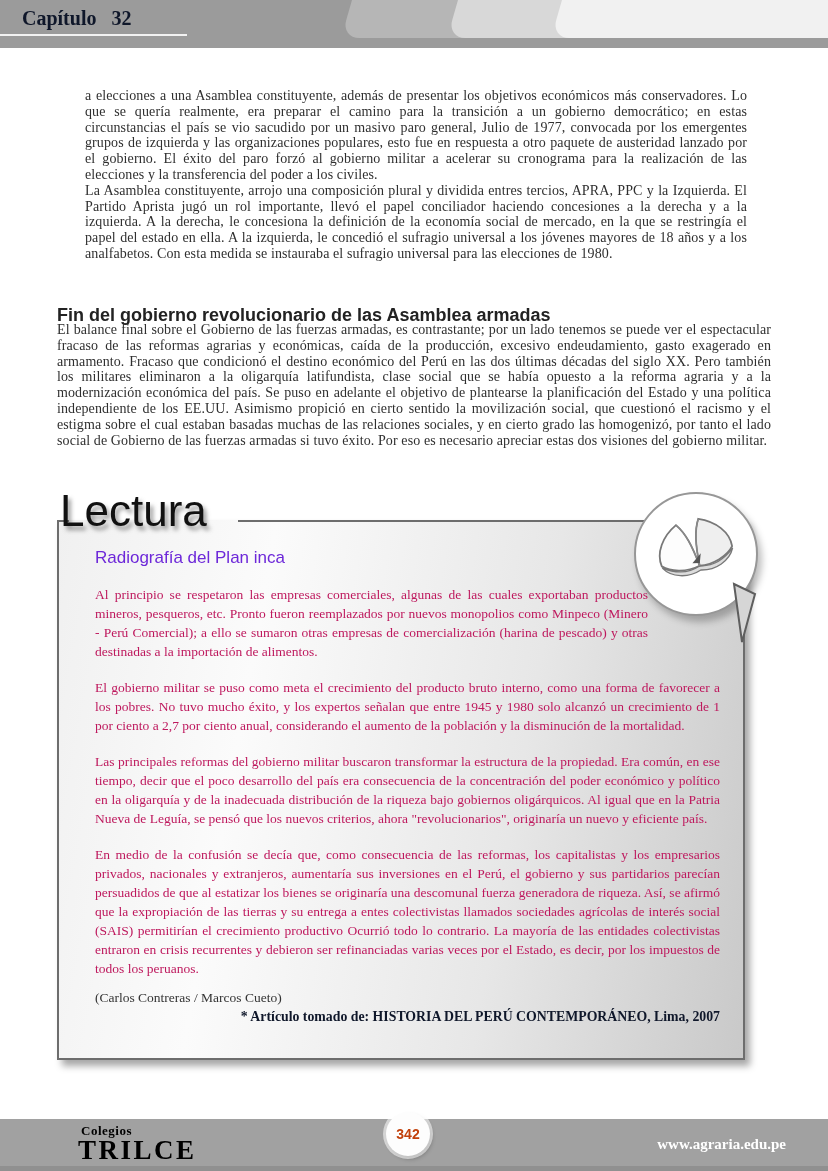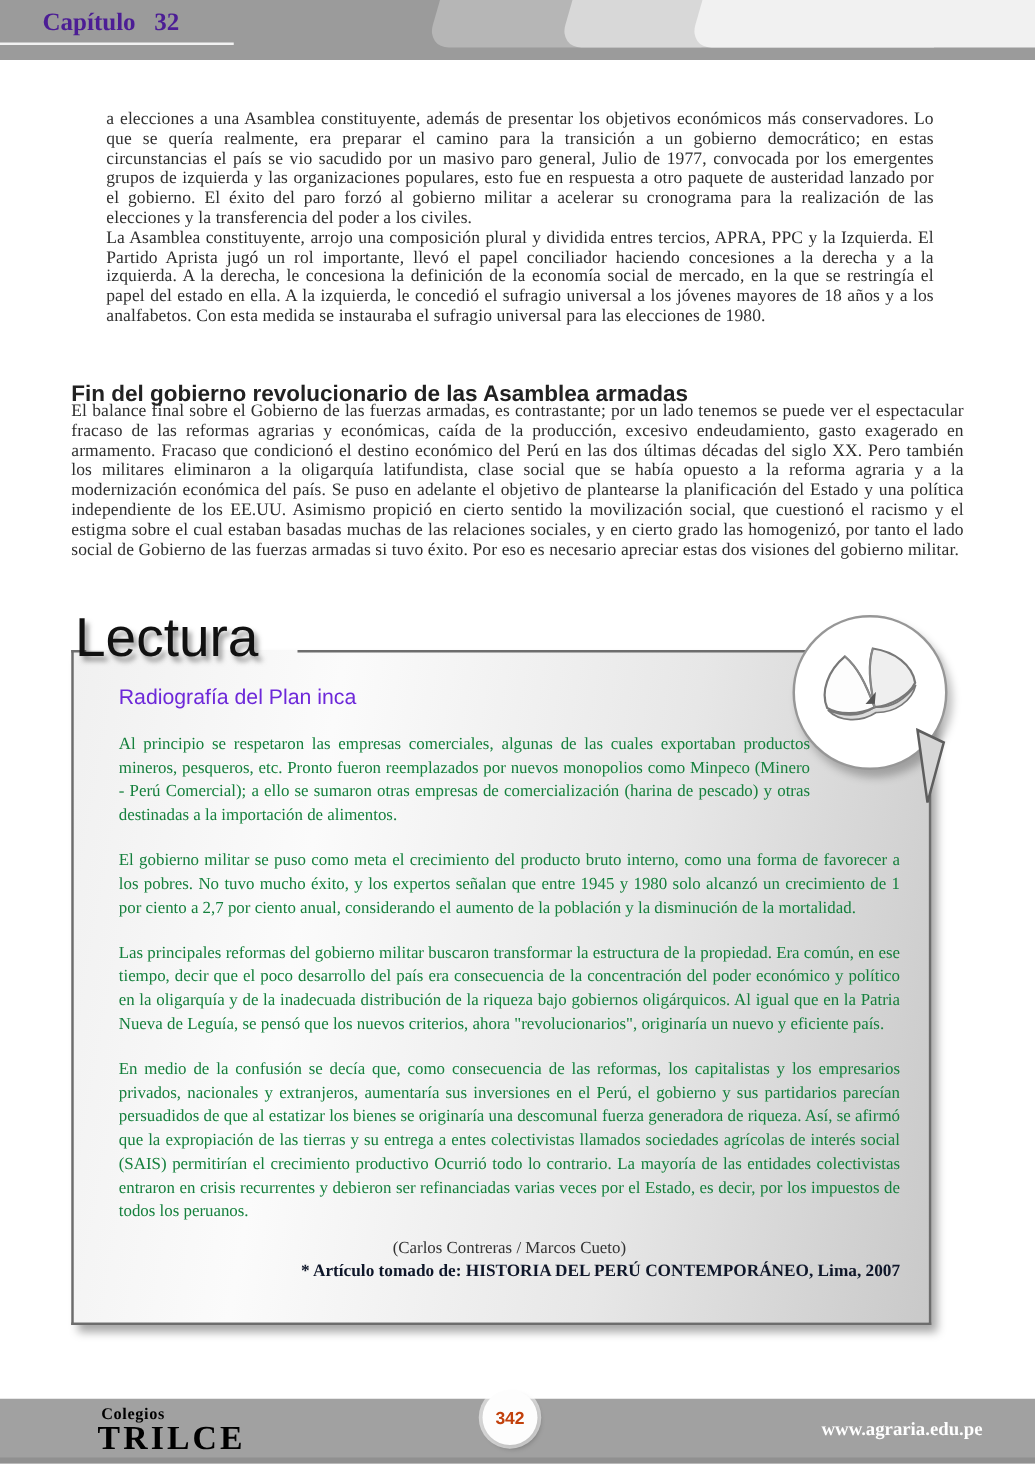--- a/index.html
+++ b/index.html
@@ -7,21 +7,21 @@
     position:relative; width:828px; height:1171px; background:#ffffff;
     font-family:"Liberation Serif", serif; color:#2f2f2f; overflow:hidden;
   }
 
   
   .header-band { position:absolute; top:0; left:0; width:828px; height:48px; background:#9b9b9b; }
   .stripe { position:absolute; top:0; height:38px; transform:skewX(-16deg); transform-origin:top left; border-radius:0 0 0 18px; }
   .stripe.s1 { left:352px; width:220px; background:#b6b6b6; }
   .stripe.s2 { left:458px; width:300px; background:#d8d8d8; }
   .stripe.s3 { left:562px; width:330px; background:#f1f1f1; }
-  .chapter-label { position:absolute; top:7px; left:34px; color:#4c1d95; font-size:20px; font-weight:bold; word-spacing:10px; }
+  .chapter-label { position:absolute; top:7px; left:22px; color:#0f172a; font-size:20px; font-weight:bold; word-spacing:10px; }
   .chapter-underline { position:absolute; top:34px; left:0; width:187px; height:2px; background:#f2f2f2; }
 
   
   .intro { position:absolute; left:85px; top:88px; width:662px; text-align:justify;
            font-size:14px; line-height:15.8px; letter-spacing:0.1px; }
   .intro p { margin:0; }
 
   
   .section-heading { position:absolute; left:57px; top:290px; font-family:"Liberation Sans", sans-serif;
                      font-size:18px; font-weight:bold; color:#222222; }
@@ -39,23 +39,23 @@
                  background:linear-gradient(100deg,#f0f0f0 0%,#fbfbfb 28%,#e7e7e7 65%,#c9c9c9 100%);
                  box-shadow:5px 6px 7px rgba(0,0,0,0.35); z-index:1; }
   .book-circle { position:absolute; left:634px; top:492px; width:120px; height:120px; border-radius:50%;
                  background:#ffffff; border:2px solid #979797; box-shadow:4px 6px 7px rgba(0,0,0,0.25); z-index:4; }
   .book-icon { position:absolute; left:636px; top:494px; z-index:5; }
   .page-spike { position:absolute; left:729px; top:582px; z-index:5; }
 
   .reading { position:absolute; left:95px; top:548px; width:625px; z-index:6; }
   .reading-title { font-family:"Liberation Sans", sans-serif; font-weight:normal; font-size:17px;
                    color:#6d28d9; margin:0 0 17px 0; }
-  .reading p.rp { text-align:justify; font-size:13.5px; line-height:19px; margin:17px 0 12px 0; color:#15803d; }
+  .reading p.rp { text-align:justify; font-size:13.5px; line-height:19px; margin:17px 0 12px 0; color:#be185d; }
   .icon-spacer { float:right; width:72px; height:58px; }
-  .attribution { text-align:center; font-size:13.5px; margin:2px 0 3px 0; color:#333333; }
+  .attribution { text-align:left; font-size:13.5px; margin:2px 0 3px 0; color:#333333; }
   .source-note { text-align:right; font-size:13.8px; font-weight:bold; color:#0f172a; margin:0; }
 
   
   .footer { position:absolute; left:0; top:1119px; width:828px; height:52px; background:#a1a1a1; }
   .footer-strip { position:absolute; left:0; bottom:0; width:100%; height:5px; background:#909090; }
   .brand { position:absolute; left:78px; top:5px; color:#000000; line-height:1; }
   .brand-top { font-size:13px; font-weight:bold; letter-spacing:0.5px; margin-left:3px; }
   .brand-name { font-size:27px; font-weight:bold; letter-spacing:2.5px; font-family:Liberation Serif, serif; margin-top:0; }
   .page-badge { position:absolute; left:386px; top:-7px; width:44px; height:44px; border-radius:50%;
                 background:#fdfdfd; display:flex; align-items:center; justify-content:center;

